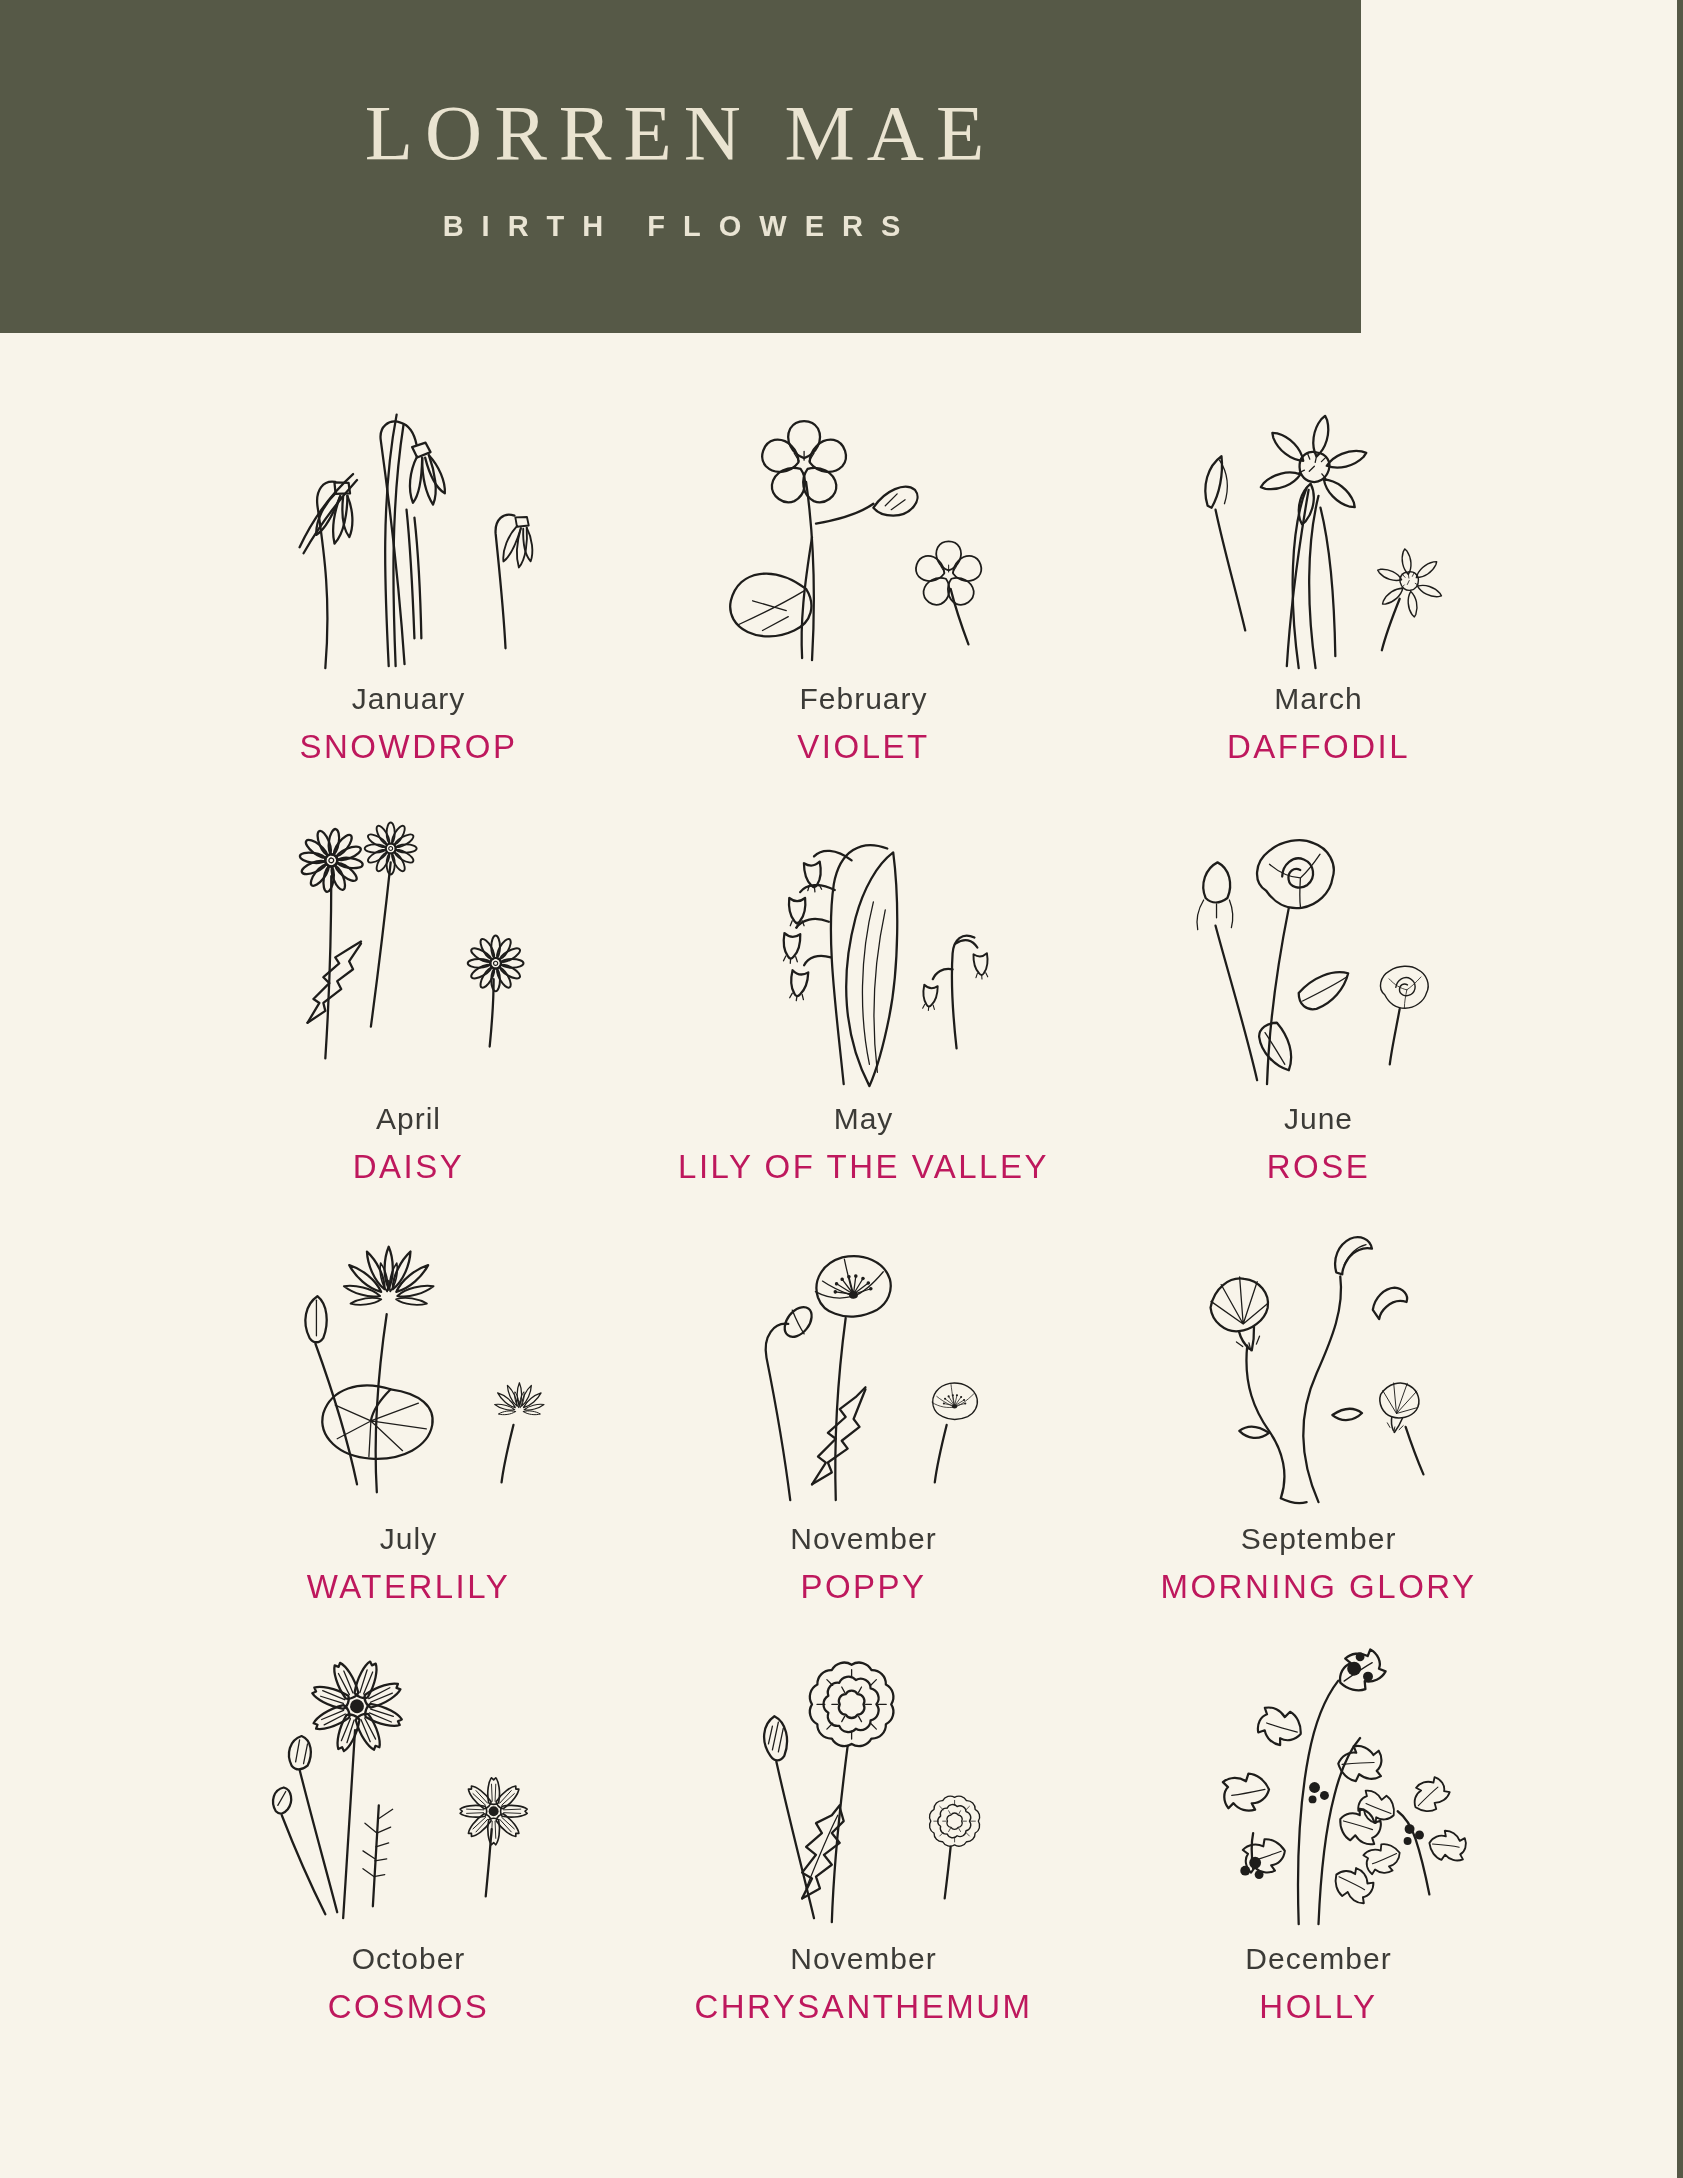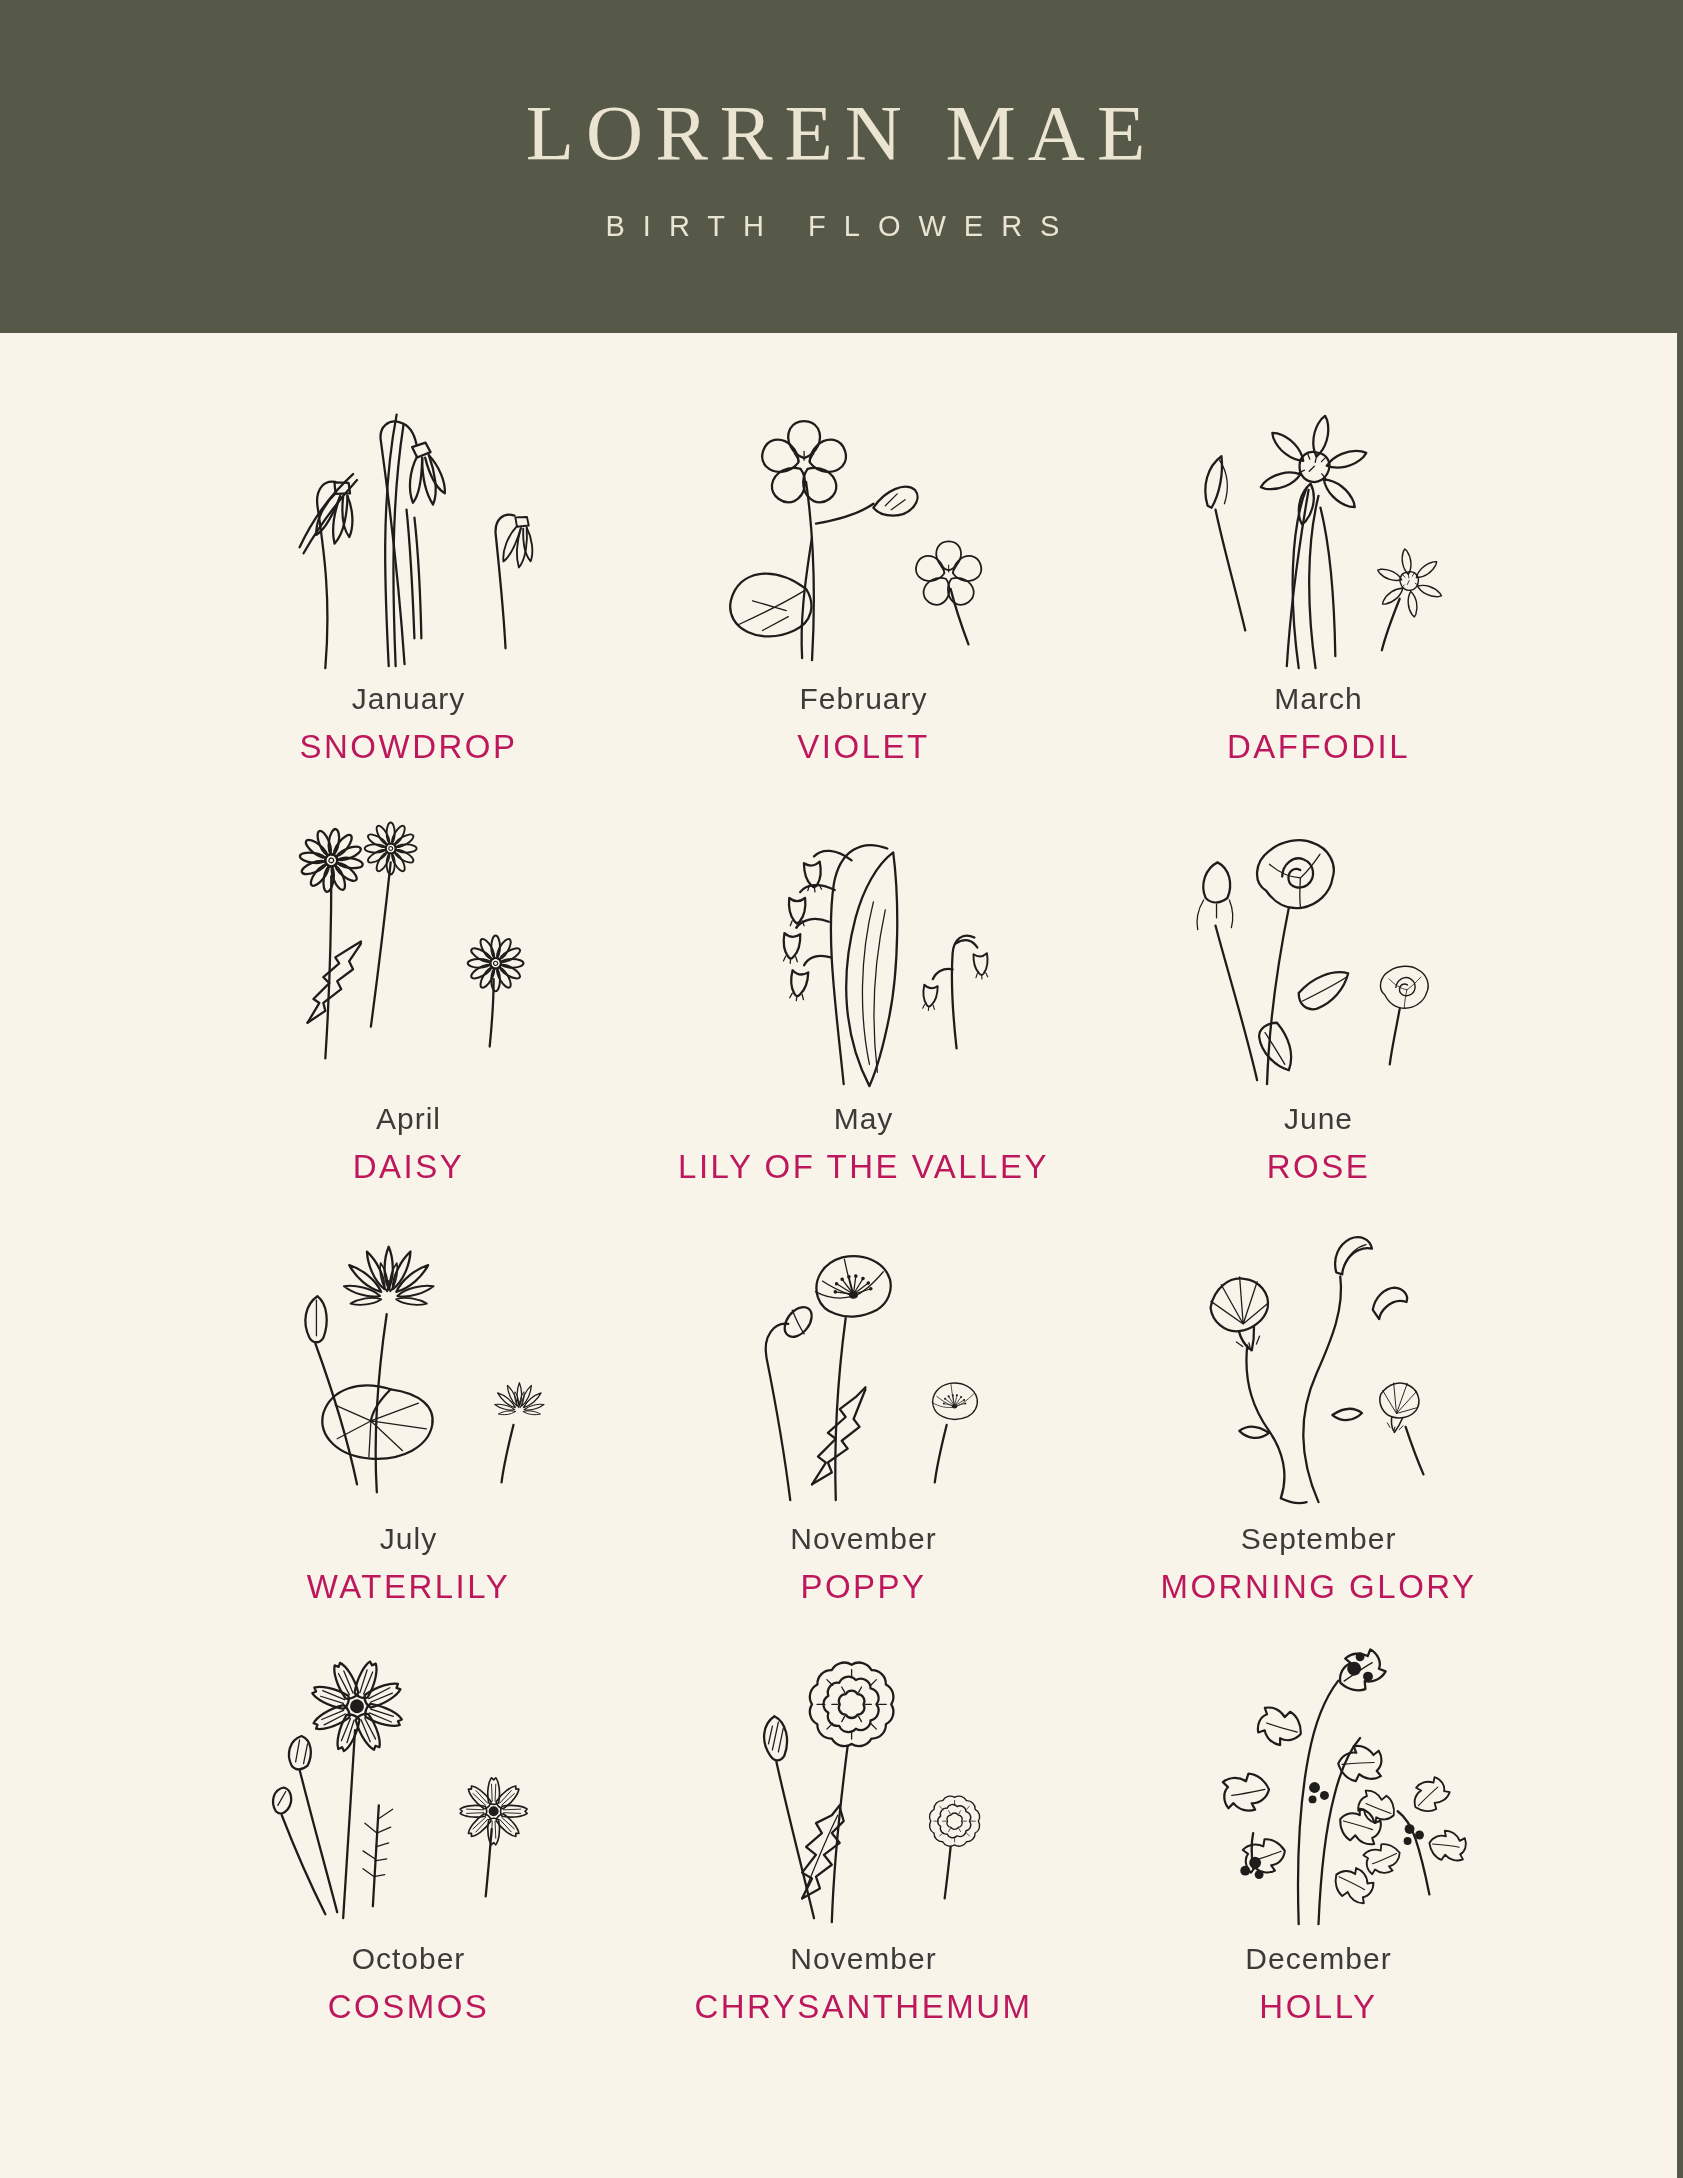--- a/index.html
+++ b/index.html
@@ -2,31 +2,31 @@
 <html><head>
 <meta charset="utf-8">
 <style>
   html,body{margin:0;padding:0;}
   body{
     width:1683px;height:2178px;position:relative;overflow:hidden;
     background:#f8f4ea;
     font-family:"Liberation Sans",sans-serif;
   }
   .header{
-    width:1683px;height:333px;background:#565947;
+    width:1361px;height:333px;background:#565947;
     display:flex;flex-direction:column;align-items:center;justify-content:center;
   }
   .brand-title{
     font-family:"Liberation Serif","DejaVu Serif",serif;
     font-size:79px;font-weight:400;color:#eae4d1;
     letter-spacing:12px;line-height:1;
   }
   .brand-subtitle{
     margin-top:40px;
-    font-size:29px;font-weight:400;color:#e9e4d3;
+    font-size:29px;font-weight:700;color:#e9e4d3;
     letter-spacing:18px;line-height:1;
   }
   .right-edge{
     position:absolute;top:0;right:0;width:6px;height:2178px;background:#565947;
   }
   .grid{
     display:grid;
     grid-template-columns:repeat(3,455px);
     justify-content:center;
     margin-top:46px;

